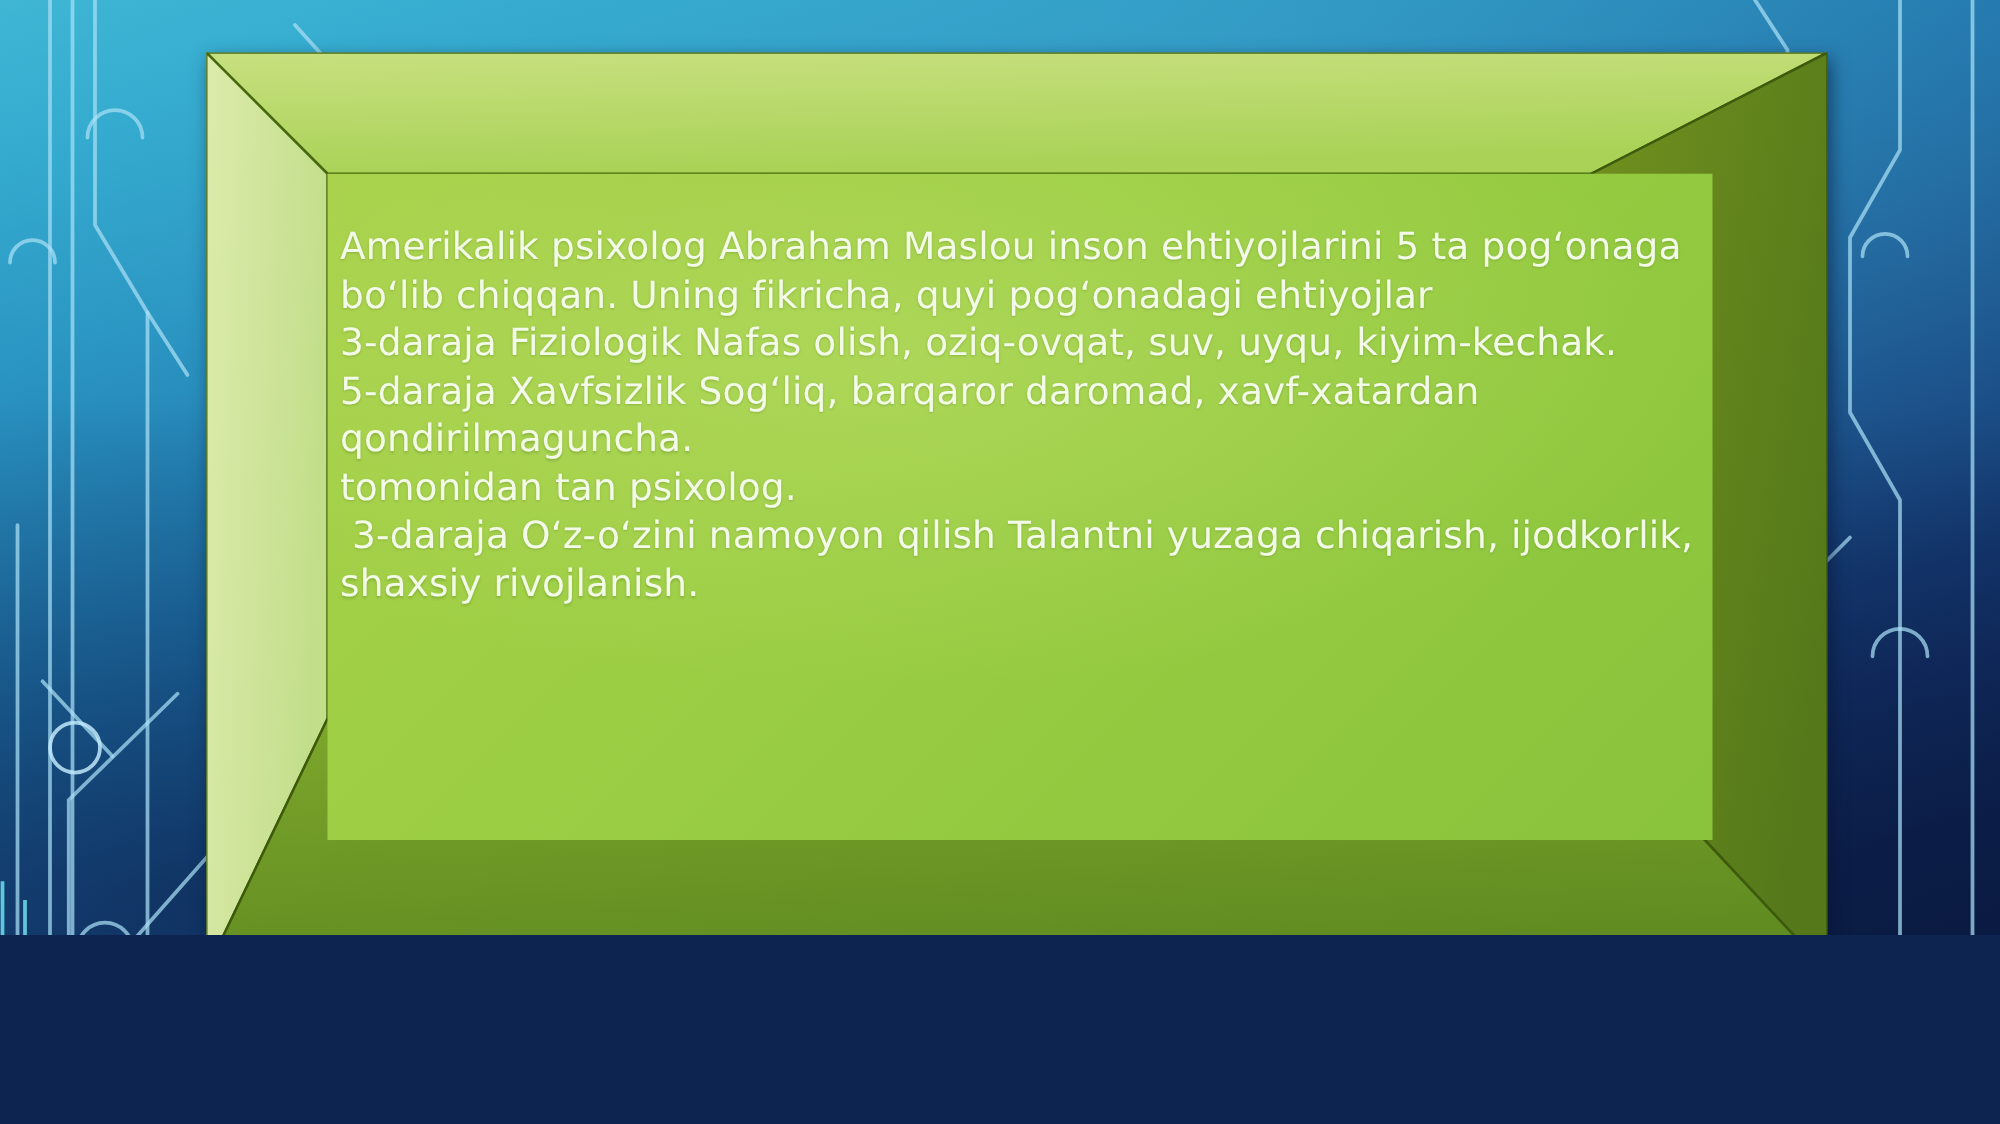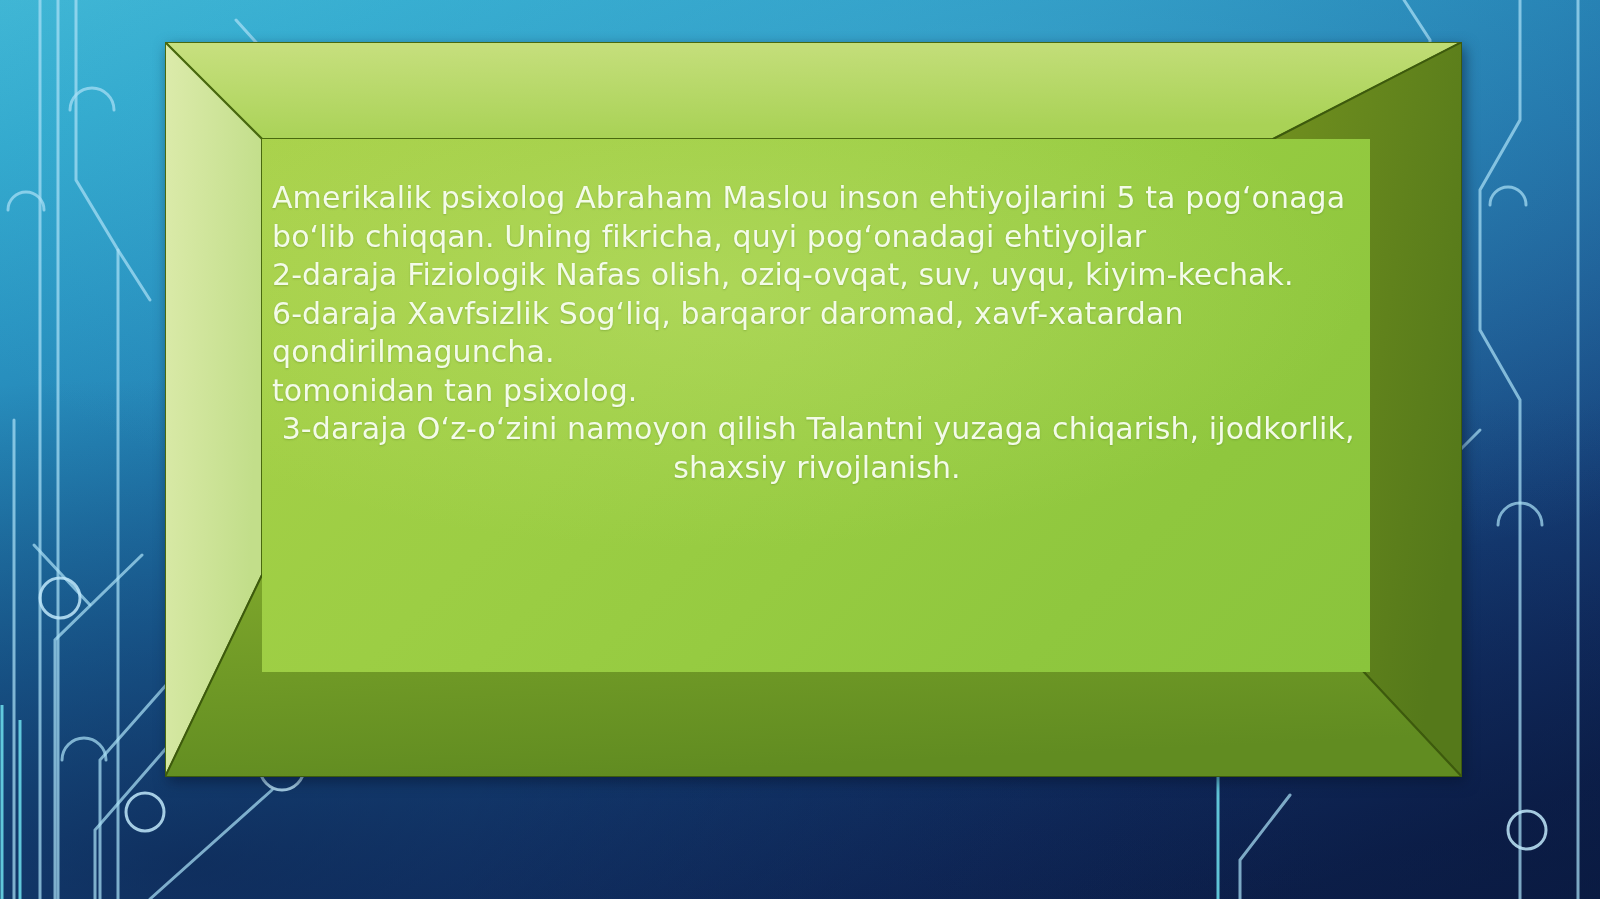--- a/index.html
+++ b/index.html
@@ -1,21 +1,21 @@
 <!DOCTYPE html>
 <html><head>
 <meta charset="utf-8">
 <style>
   html,body{margin:0;padding:0;}
   body{
     width:1600px;height:899px;overflow:hidden;
     font-family:"DejaVu Sans", sans-serif;
     background:#0d2350;
   }
-  .stage{position:relative;width:1600px;height:899px;overflow:hidden;}
+  .stage{position:relative;width:1600px;height:748px;overflow:hidden;}
 
   
   .bg-base{
     position:absolute;inset:0;
     background:
       linear-gradient(160deg,
         #3fb5d4 0%,
         #32a8cd 10%,
         #2a95c2 22%,
         #2381b4 34%,
@@ -69,21 +69,21 @@
     position:relative;
     color:#f3fbe8;
     font-size:30px;
     line-height:38.5px;
     letter-spacing:.1px;
     text-shadow:0 1px 2px rgba(70,110,20,.30);
     padding-left:2px;
   }
   .copy p{margin:0;}
   .ln{display:block;white-space:pre-wrap;}
-  .ln.center{text-align:center;}
+  .ln.center{}
 </style>
 </head>
 <body>
 
 <div class="stage">
 
   <div class="bg-base"></div>
   <div class="bg-vign"></div>
 
   <div class="circuit">
@@ -168,22 +168,22 @@
       <polygon points="0,735 97,533 1108,533 1297,735" fill="url(#gBottom)" stroke="#3d5a0d" stroke-width="2"></polygon>
     </svg>
   </div>
 
   <div class="panel">
     <div class="panel-glow"></div>
     <div class="copy">
       <p>
         <span class="ln">Amerikalik psixolog Abraham Maslou inson ehtiyojlarini 5 ta pog‘onaga</span>
         <span class="ln">bo‘lib chiqqan. Uning fikricha, quyi pog‘onadagi ehtiyojlar</span>
-        <span class="ln">2-daraja Fiziologik Nafas olish, oziq-ovqat, suv, uyqu, kiyim-kechak.</span>
-        <span class="ln">6-daraja Xavfsizlik Sog‘liq, barqaror daromad, xavf-xatardan</span>
+        <span class="ln">3-daraja Fiziologik Nafas olish, oziq-ovqat, suv, uyqu, kiyim-kechak.</span>
+        <span class="ln">5-daraja Xavfsizlik Sog‘liq, barqaror daromad, xavf-xatardan</span>
         <span class="ln">qondirilmaguncha.</span>
         <span class="ln">tomonidan tan psixolog.</span>
         <span class="ln"> 3-daraja O‘z-o‘zini namoyon qilish Talantni yuzaga chiqarish, ijodkorlik,</span>
         <span class="ln center">shaxsiy rivojlanish.</span>
       </p>
     </div>
   </div>
 
 </div>
 

